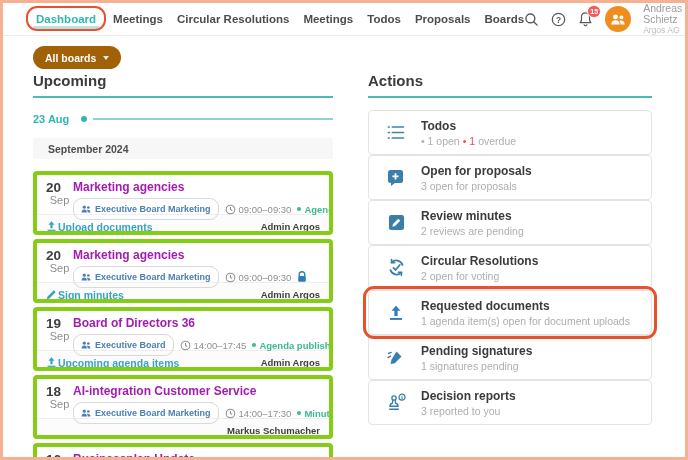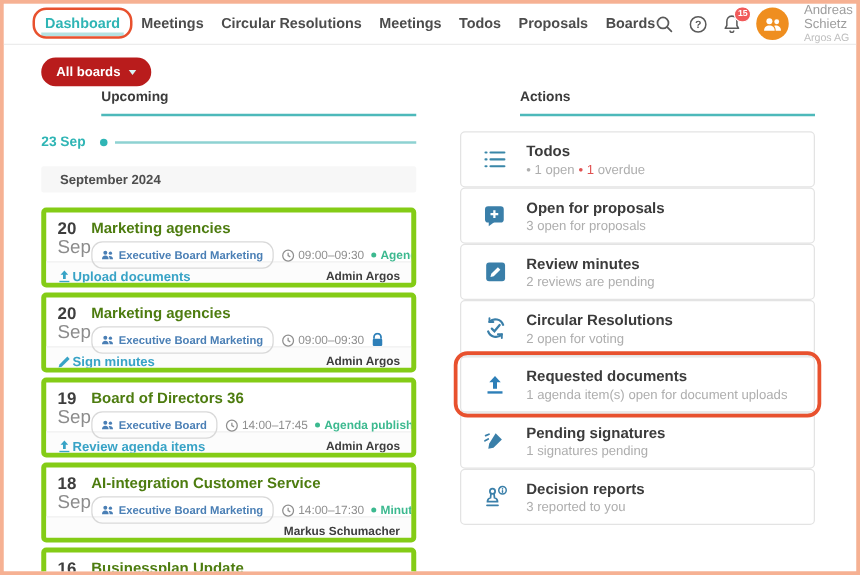--- a/index.html
+++ b/index.html
@@ -25,43 +25,43 @@
   .bell-badge { position:absolute; top:-6px; right:-8px; min-width:13px; height:13px; padding:0 2px;
                 background:#f15b5b; border:1.5px solid #fff; border-radius:7px; color:#fff;
                 font-size:7px; font-weight:700; display:flex; align-items:center; justify-content:center; }
   .avatar { width:26px; height:26px; border-radius:50%; background:#ef8e1f; display:flex;
             align-items:center; justify-content:center; flex:none; cursor:pointer; }
   .user-meta { line-height:11px; cursor:pointer; }
   .user-name { font-size:10.5px; color:#9d9d9d; }
   .user-org { font-size:8.5px; color:#bdbdbd; }
   
   .all-boards { position:absolute; left:30px; top:43px; height:23px; border:none; border-radius:12px;
-                background:#b91c1c; color:#fff; font-size:10.5px; font-weight:700;
+                background:#a16207; color:#fff; font-size:10.5px; font-weight:700;
                 display:inline-flex; align-items:center; gap:7px; padding:0 12px;
                 font-family:inherit; cursor:pointer; z-index:4; }
   .caret-down { width:0; height:0; border-left:3.5px solid transparent; border-right:3.5px solid transparent; border-top:4.5px solid #d9f3f3; }
   
   .col-left  { position:absolute; left:30px;  top:69px; width:300px; }
   .col-right { position:absolute; left:365px; top:69px; width:284px; }
-  .sec-title { font-size:11px; font-weight:700; color:#3b3b3b; padding-bottom:7px; border-bottom:2px solid #4db9ba;margin-left:48px; }
+  .sec-title { font-size:15px; font-weight:700; color:#3b3b3b; padding-bottom:7px; border-bottom:2px solid #4db9ba; }
   
   .timeline { display:flex; align-items:center; margin-top:15px; gap:6px; color:#2fb5b5; font-size:11px; font-weight:700; }
   .tl-dot  { width:6px; height:6px; border-radius:50%; background:#2fb5b5; margin-left:6px; flex:none; }
   .tl-line { flex:1; height:2px; background:#8ed2d2; }
   .month-bar { margin-top:13px; height:21px; background:#f7f7f7; border-radius:2px; display:flex;
                align-items:center; padding-left:15px; font-size:10.5px; font-weight:700; color:#4e4e4e;text-align:center; }
   
   .mcard { margin-top:4px; height:64px; border:4px solid #84cc16; border-radius:4px; background:#fff; overflow:hidden; }
   .mcard.first { margin-top:12px; }
   .m-main { height:39px; display:flex; padding:6px 8px 0 9px; }
   .m-date { width:27px; flex:none; }
   .m-day  { font-size:13.5px; font-weight:700; color:#3e3e3e; line-height:13px; }
-  .m-mon  { font-size:15px; color:#8c8c8c; }
+  .m-mon  { font-size:11px; color:#8c8c8c;text-align:center; }
   .m-body { flex:1; min-width:0; }
-  .m-title { font-size:12px; font-weight:700; color:#4d7c0f; line-height:13px; white-space:nowrap; }
+  .m-title { font-size:12px; font-weight:700; color:#a21caf; line-height:13px; white-space:nowrap; }
   .m-meta { display:flex; align-items:center; gap:6px; margin-top:4px; }
   .badge { display:inline-flex; align-items:center; gap:4px; border:1px solid #d9d9d9; border-radius:9px;
            padding:5px 7px; font-size:9px; font-weight:700; color:#4a7fb5; white-space:nowrap; }
   .time-wrap { display:flex; align-items:center; gap:3px; font-size:9.5px; color:#8f8f8f; white-space:nowrap; }
   .status { display:flex; align-items:center; gap:3px; font-size:9.5px; font-weight:600; color:#3cb98f; white-space:nowrap; }
   .sdot { width:4px; height:4px; border-radius:50%; background:#3cb98f; flex:none; }
   .m-footer { height:24px; border-top:1px solid #efefef; background:#fcfcfc; display:flex;
               align-items:center; padding:0 9px; }
   .m-action { display:flex; align-items:center; gap:1px; font-size:10.5px; font-weight:600; color:#38a3c6; cursor:pointer; }
   .m-owner { font-size:9.5px; font-weight:700; color:#3e3e3e; margin-left:auto; }
@@ -130,21 +130,21 @@
 
 <button class="all-boards">
   <span>All boards</span>
   <span class="caret-down"></span>
 </button>
 
 <div class="col-left">
   <div class="sec-title">Upcoming</div>
 
   <div class="timeline">
-    <span>23 Sep</span>
+    <span>23 Aug</span>
     <span class="tl-dot"></span>
     <span class="tl-line"></span>
   </div>
 
   <div class="month-bar">September 2024</div>
 
   <div class="mcard first">
     <div class="m-main">
       <div class="m-date">
         <div class="m-day">20</div>
@@ -262,21 +262,21 @@
           </span>
         </div>
       </div>
     </div>
     <div class="m-footer">
       <span class="m-action">
         <svg width="11" height="11" viewBox="0 0 16 16" fill="#38a3c6">
             <path d="M8 0.5 L12.5 5.5 L9.6 5.5 L9.6 10.5 L6.4 10.5 L6.4 5.5 L3.5 5.5 Z"></path>
             <rect x="2.2" y="12.6" width="11.6" height="1.8"></rect>
           </svg>
-        <span>Review agenda items</span>
+        <span>Upcoming agenda items</span>
       </span>
       <span class="m-owner">Admin Argos</span>
     </div>
   </div>
 
   <div class="mcard">
     <div class="m-main">
       <div class="m-date">
         <div class="m-day">18</div>
         <div class="m-mon">Sep</div>

